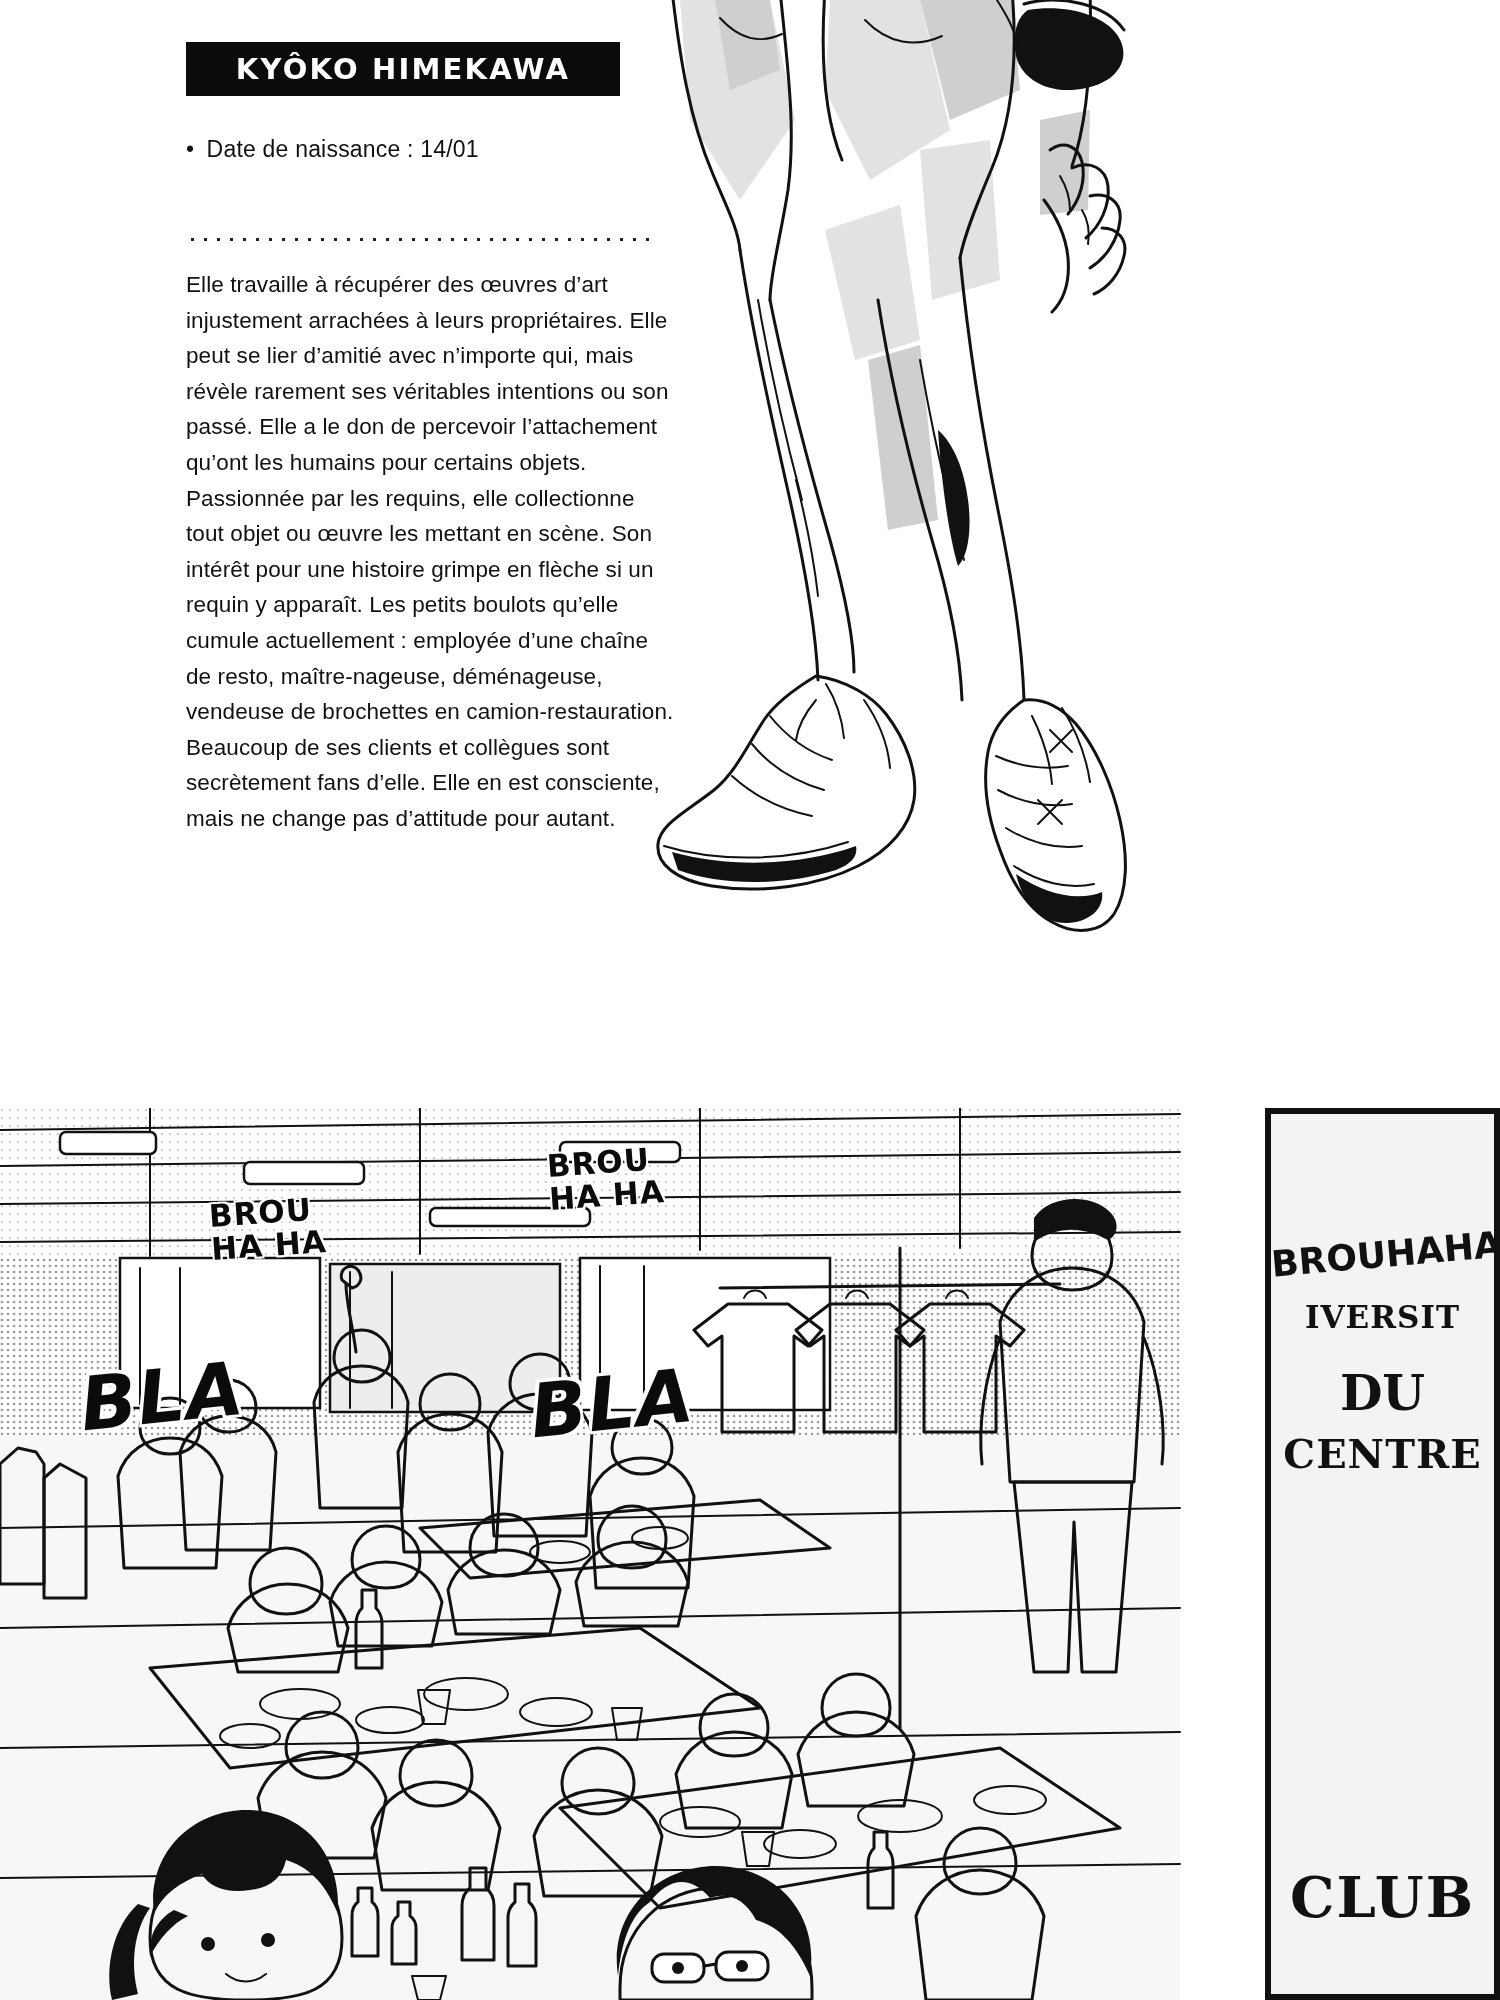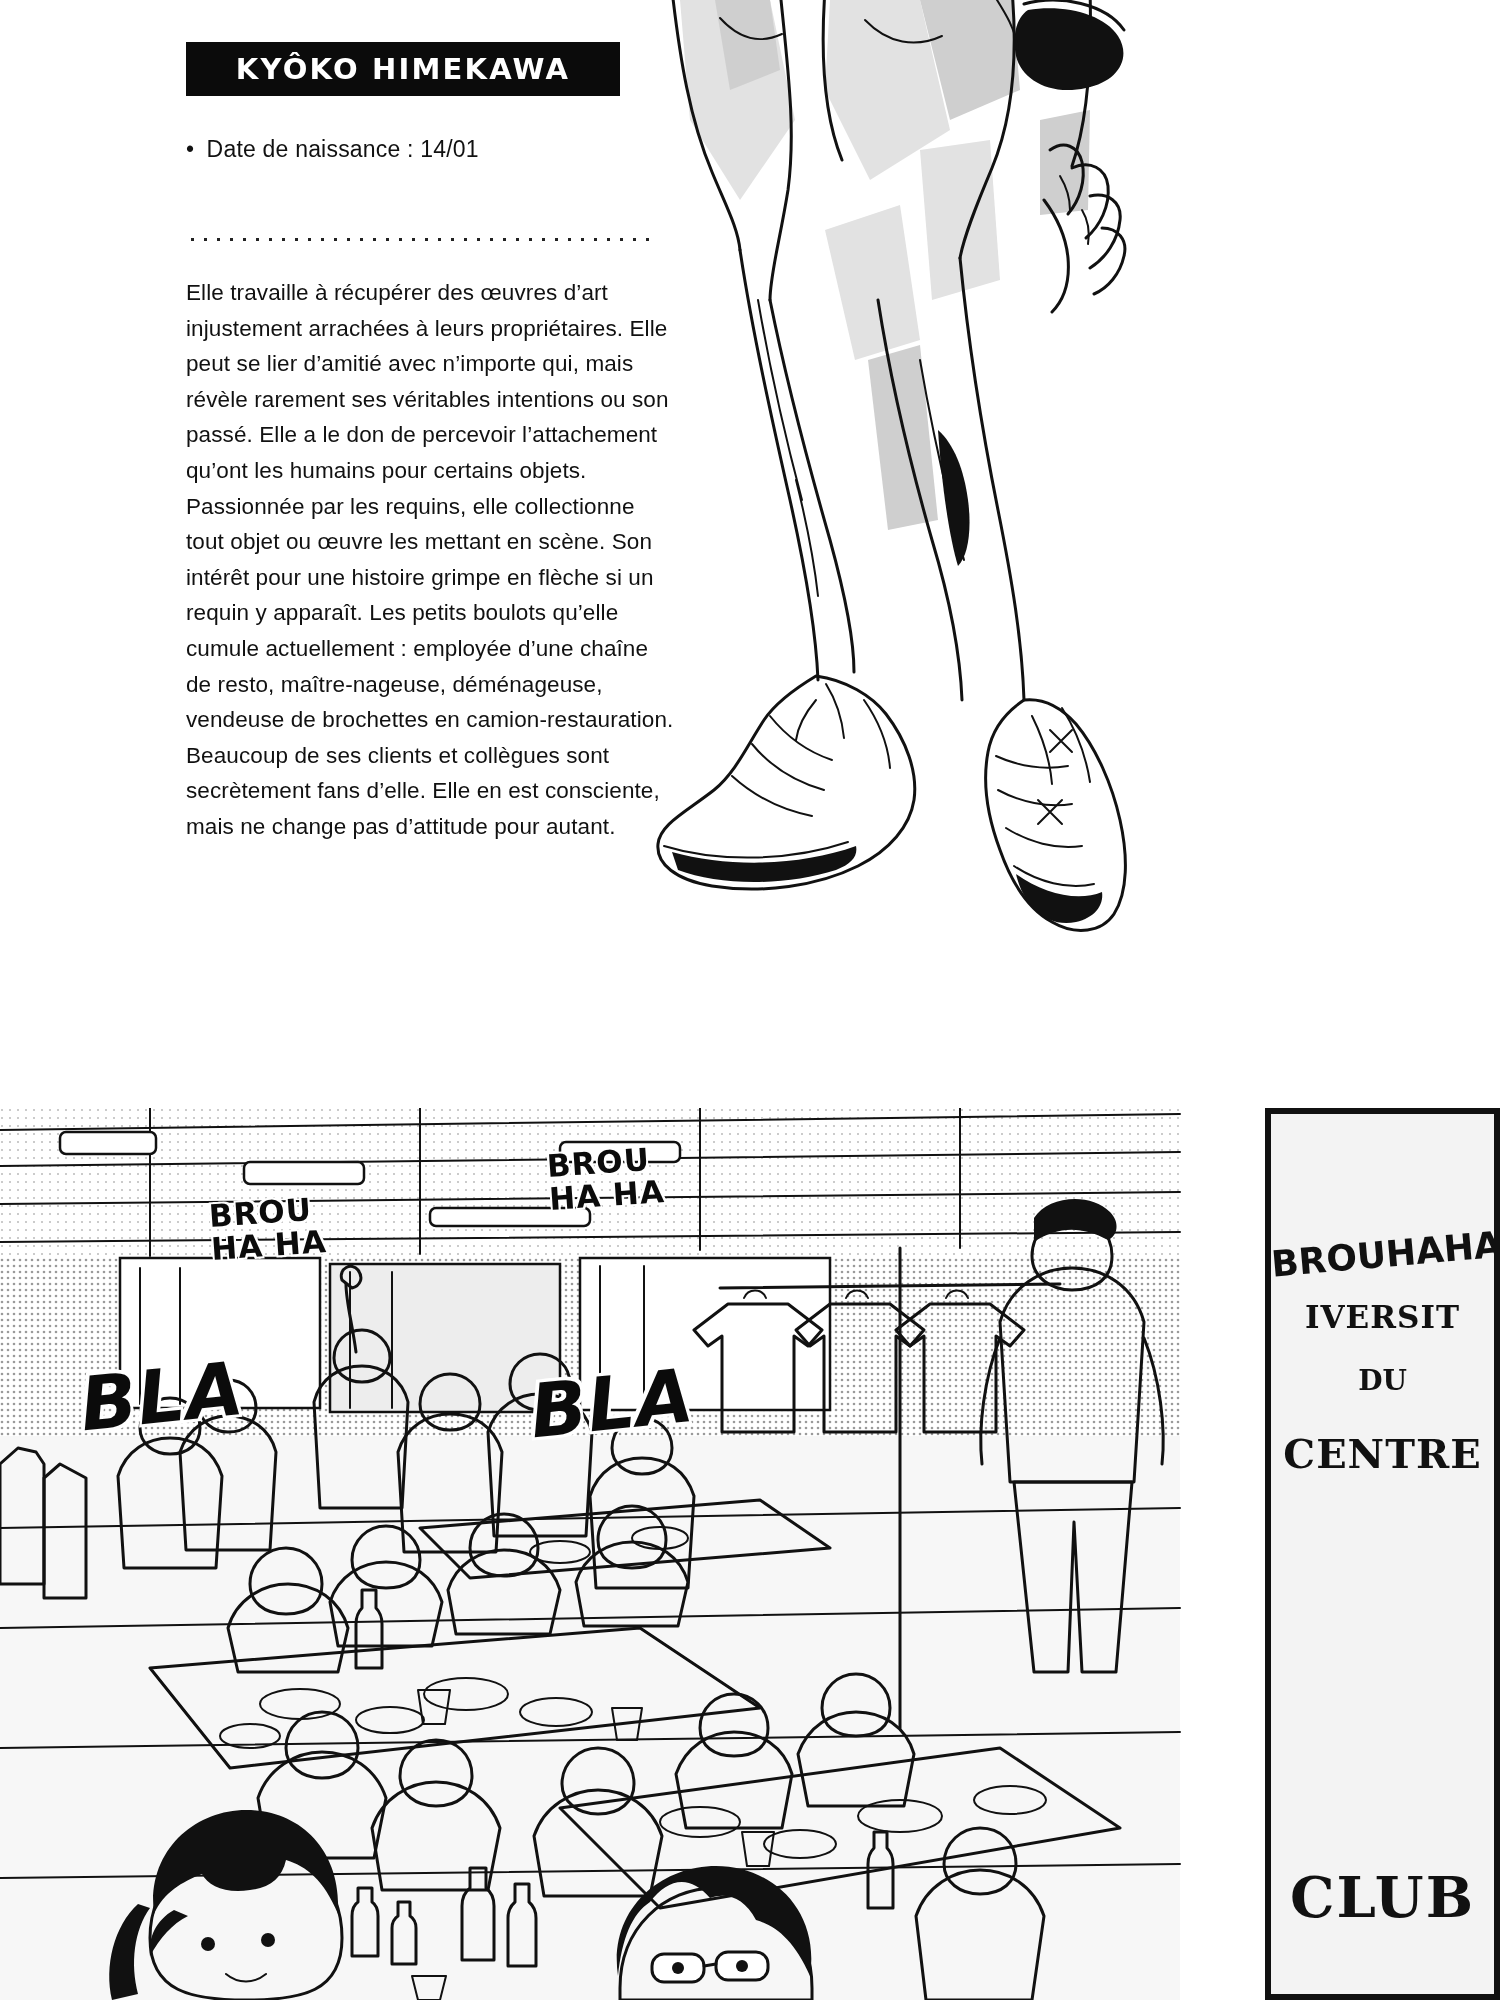--- a/index.html
+++ b/index.html
@@ -16,21 +16,21 @@
 
   .stat-list{position:absolute;left:186px;top:133px;width:520px;}
   .stat-line{font-size:23px;line-height:33px;color:#111;letter-spacing:.2px;}
   .stat-line .bullet{display:inline-block;width:14px;}
 
   #dotted-rule{position:absolute;left:186px;top:228px;width:470px;height:14px;
       background-image:radial-gradient(circle, #222 1.6px, transparent 1.7px);
       background-size:13px 13px;background-repeat:repeat-x;background-position:0 5px;}
 
   #bio{position:absolute;left:186px;top:267px;width:492px;font-size:22.5px;line-height:35.6px;
-      color:#111;letter-spacing:.1px;margin-top:8px;}
+      color:#111;letter-spacing:.1px;}
   #bio p{margin:0;}
 
   
   #figure-art{position:absolute;left:620px;top:0;width:880px;height:1060px;}
   .ink{fill:none;stroke:#111;stroke-width:3;stroke-linecap:round;stroke-linejoin:round;}
   .ink-thin{fill:none;stroke:#111;stroke-width:2;stroke-linecap:round;stroke-linejoin:round;}
   .ink-fill{fill:#111;stroke:none;}
   .tone{fill:#cfcfcf;stroke:none;}
   .tone2{fill:#e2e2e2;stroke:none;}
 
@@ -48,21 +48,21 @@
 
   
   #sign-strip{position:absolute;right:0;top:1108px;width:235px;height:892px;background:#111;}
   #sign-inner{position:absolute;right:6px;top:1114px;width:223px;height:880px;background:#f3f3f3;
       overflow:hidden;}
   .sign-word{position:absolute;width:100%;text-align:center;font-family:"DejaVu Serif", serif;
       color:#111;font-weight:bold;}
   #sign-brouhaha{top:120px;font-family:"DejaVu Sans", sans-serif;font-size:36px;
       transform:rotate(-5deg);letter-spacing:0px;}
   #sign-univ{top:185px;font-size:31px;letter-spacing:1px;}
-  #sign-du{top:250px;font-size:28px;}
+  #sign-du{top:250px;font-size:49px;}
   #sign-centre{top:316px;font-size:40px;letter-spacing:1px;}
   #sign-club{top:750px;font-size:56px;letter-spacing:2px;}
 </style>
 </head>
 <body>
 
 <div id="profile-page">
 
   <div id="name-banner">
     <span class="txt">KYÔKO HIMEKAWA</span>

